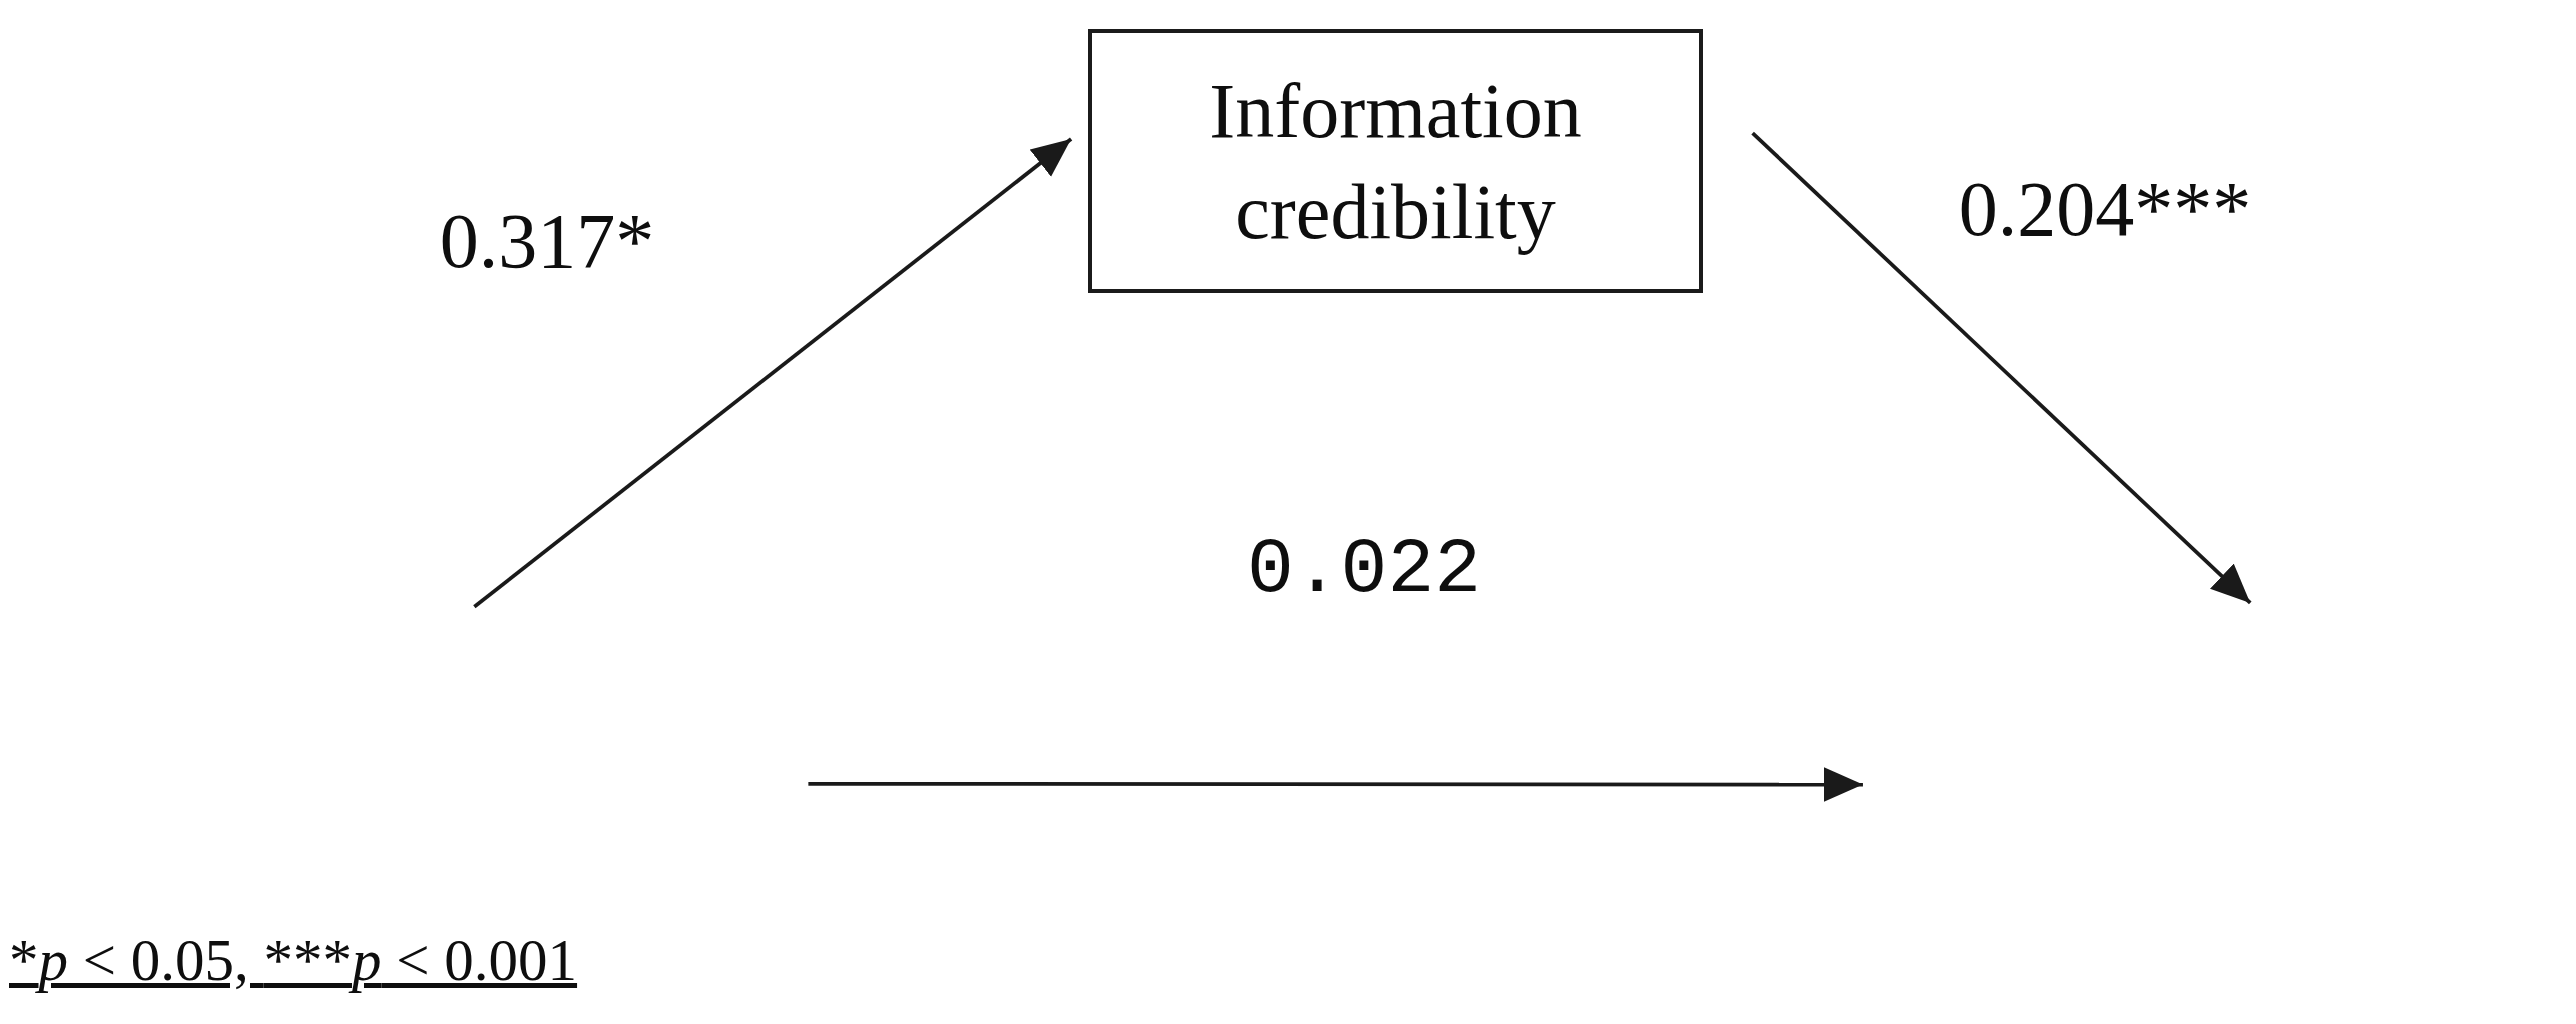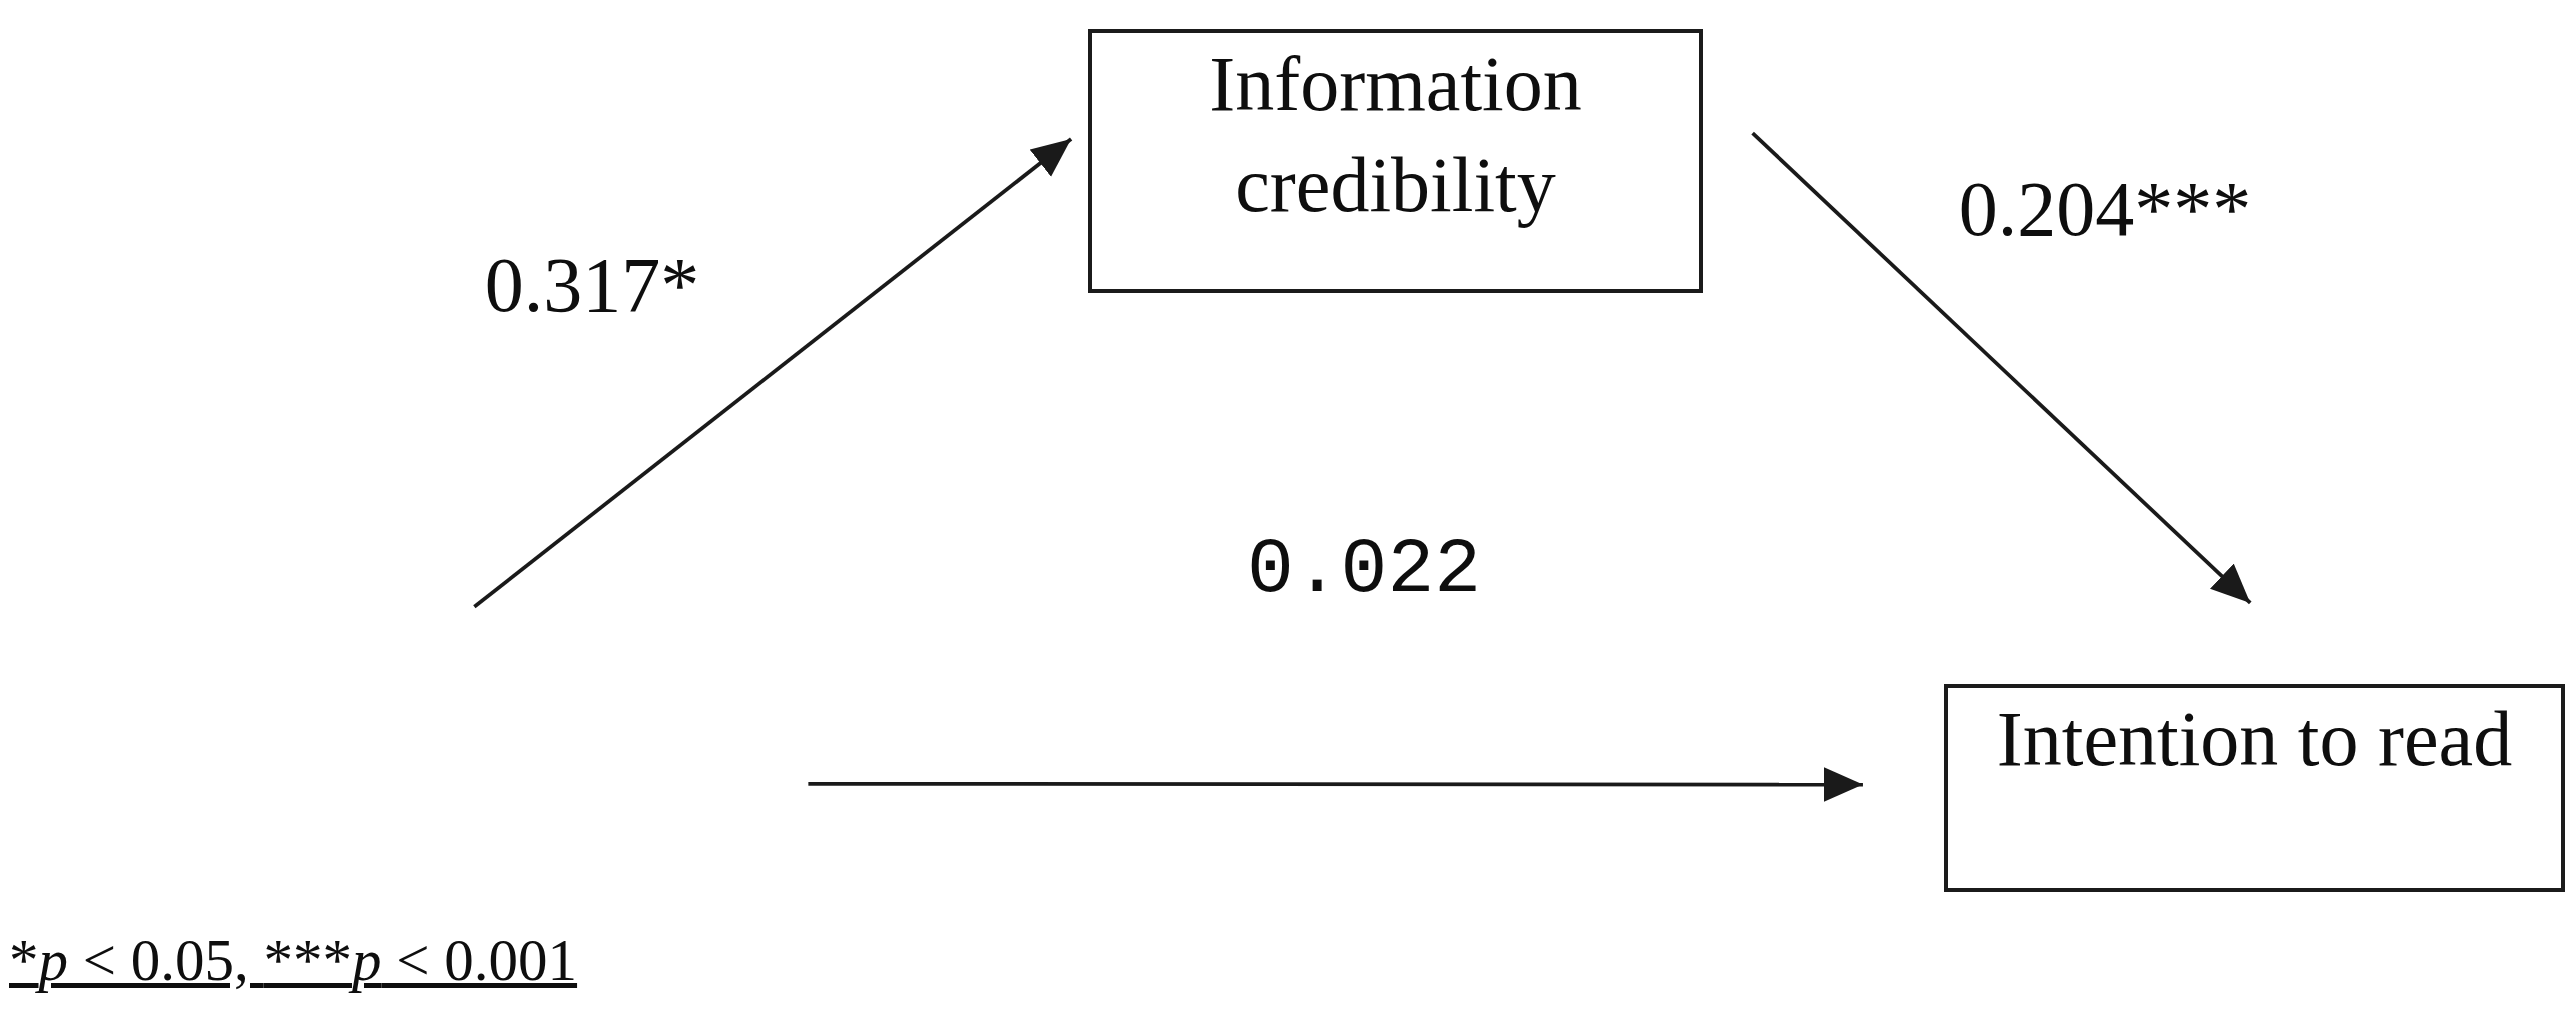--- a/index.html
+++ b/index.html
@@ -22,38 +22,39 @@
     top: 0;
     width: 2576px;
     height: 1025px;
   }
   .node-box {
     position: absolute;
     box-sizing: border-box;
     background: #ffffff;
     border: 4.5px solid #1b1b1b;
     display: flex;
+    align-items: center;
     justify-content: center;
     text-align: center;
     font-size: 78px;
     line-height: 101px;
     color: #0e0e0e;
   }
   .box-mediator { left: 1088px; top: 28.5px;  width: 615px; height: 264px; }
   .box-source   { left: 126px;  top: 711px; width: 612px; height: 206px; padding-bottom: 54px; }
   .box-outcome  { left: 1944px; top: 684px; width: 621px; height: 208px; padding-bottom: 51px; }
   .coef {
     position: absolute;
     transform: translate(-50%, -50%);
     font-size: 78px;
     line-height: 1;
     white-space: nowrap;
     color: #0e0e0e;
   }
-  .coef-a { left: 592px;  top: 241px; margin-top: 44px; }
+  .coef-a { left: 547px;  top: 241px; }
   .coef-b { left: 2105px; top: 209px; }
   .coef-c { left: 1364px; top: 570px; font-family: Liberation Mono, monospace; }
   .footnote {
     position: absolute;
     left: 9px;
     top: 928px;
     font-size: 59px;
     line-height: 1.1;
     white-space: nowrap;
     color: #0e0e0e;
@@ -78,23 +79,20 @@
   </svg>
 
   <div class="node-box box-mediator">
     <div>
       <span>Information</span><br>
       <span>credibility</span>
     </div>
   </div>
 
 
-  <div class="node-box box-outcome">
-    <span>Intention to read</span>
-  </div>
 
   <div class="coef coef-a">0.317*</div>
   <div class="coef coef-b">0.204***</div>
   <div class="coef coef-c">0.022</div>
 
   <div class="footnote">
     <span>*</span><span class="it">p</span><span> &lt; 0.05, </span><span>***</span><span class="it">p</span><span> &lt; 0.001</span>
   </div>
 
 </div>

